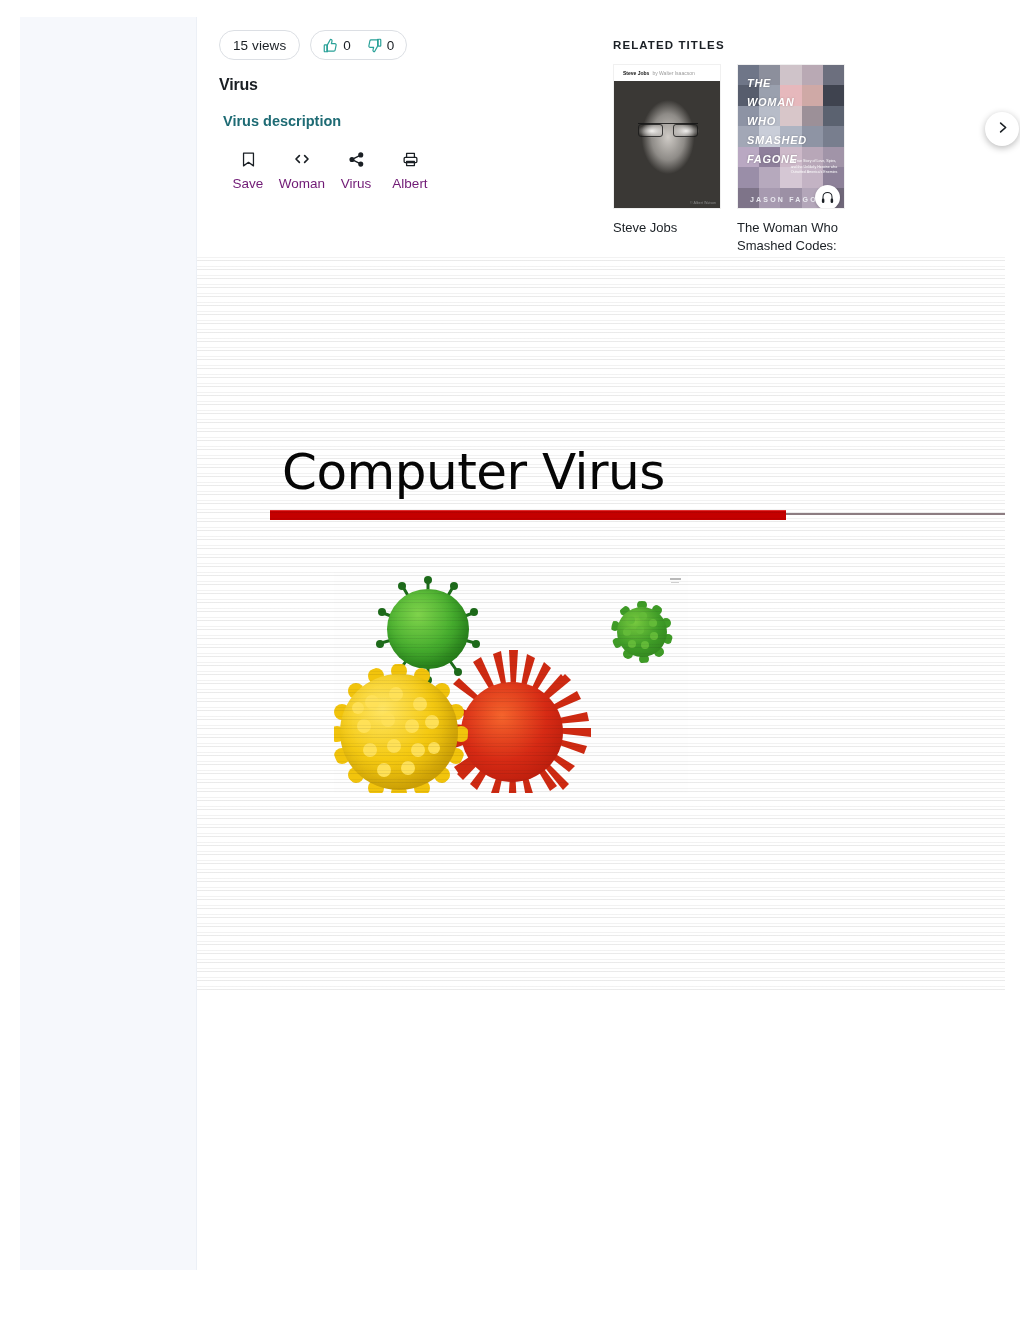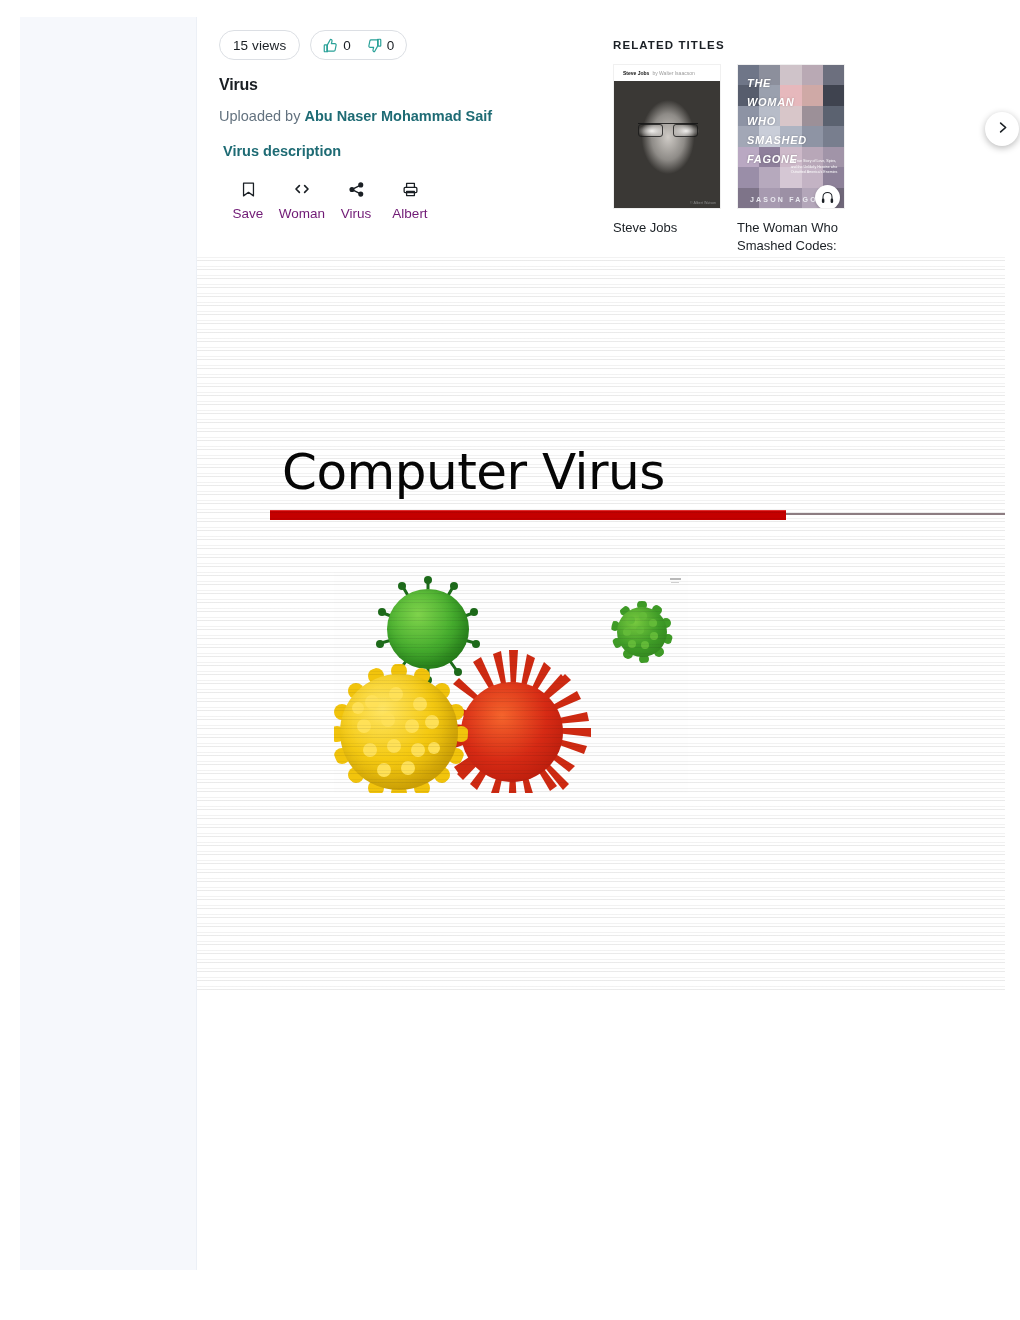--- a/index.html
+++ b/index.html
@@ -270,24 +270,20 @@
               <rect x="17.8" y="2" width="4.2" height="11" rx="1"></rect>
             </svg>
           </span>
           <span class="vote-count">0</span>
         </span>
       </div>
     </div>
 
     <div class="doc-title">Virus</div>
 
-    <div class="uploaded">
-      <span>Uploaded by</span>
-      <b>Abu Naser Mohammad Saif</b>
-    </div>
 
     <div class="full-desc">Virus description</div>
 
     <div class="actions">
 
       <div class="action">
         <span class="action-ic">
           <svg width="17" height="17" viewBox="0 0 24 24" fill="none" stroke="#1a1f24" stroke-width="1.8" stroke-linecap="round" stroke-linejoin="round">
             <path d="M5 3h14v18l-7-5-7 5z"></path>
           </svg>

